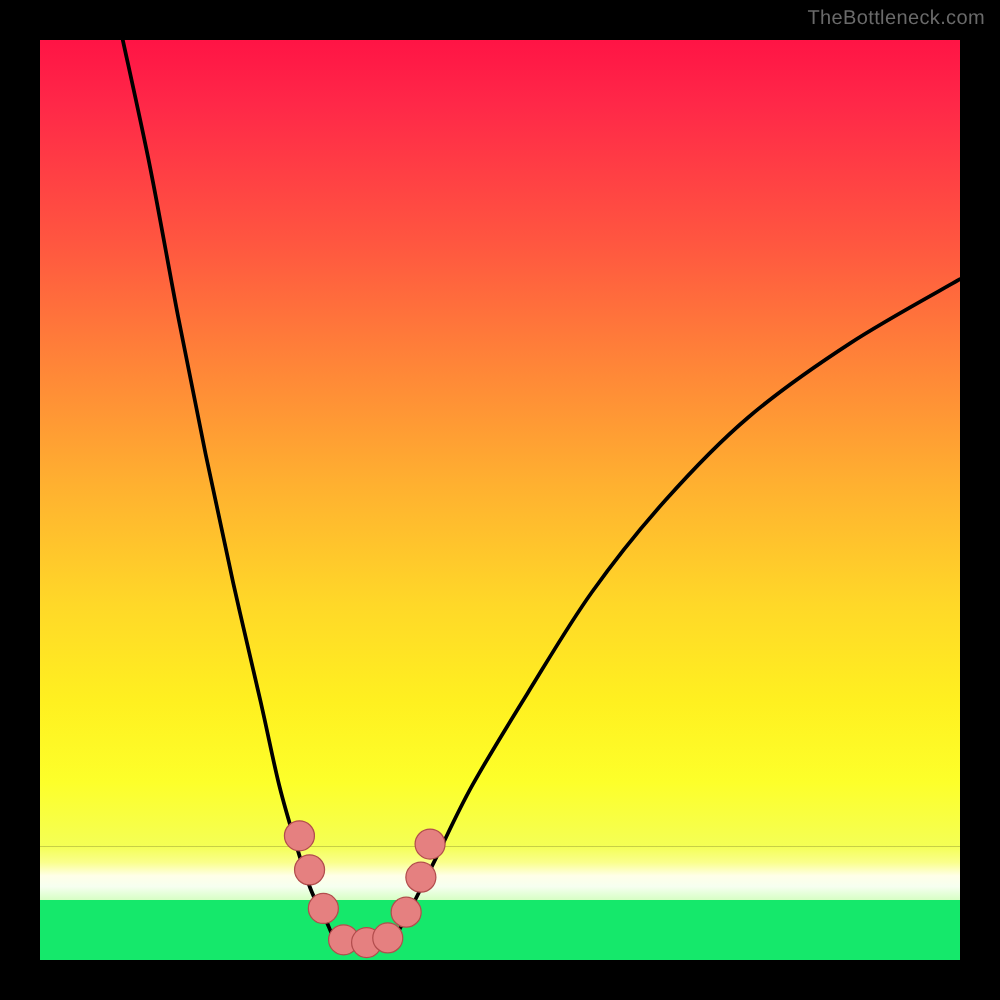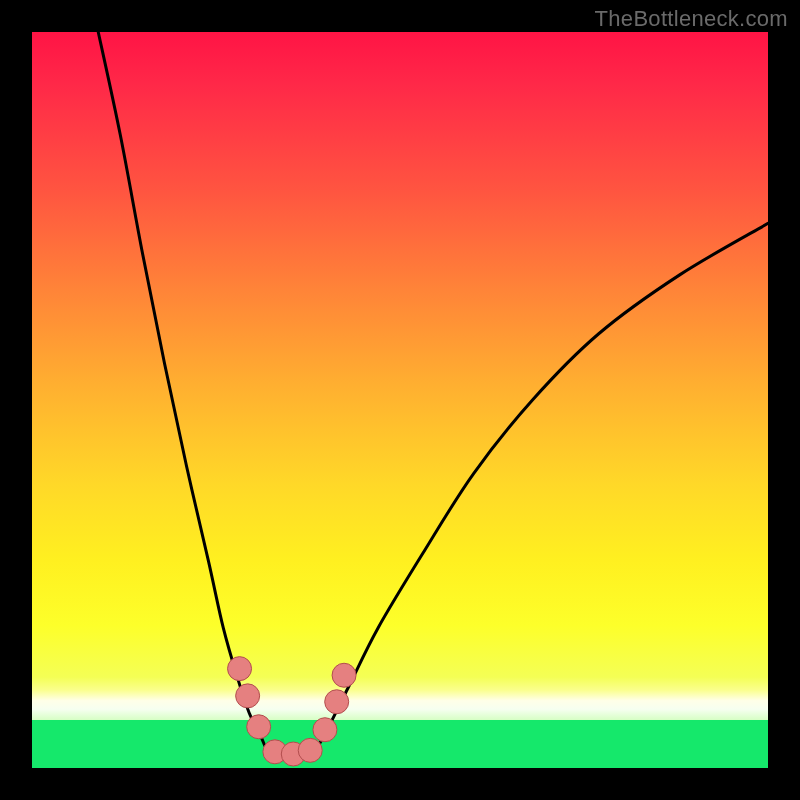--- a/index.html
+++ b/index.html
@@ -76,21 +76,21 @@
     top: 0;
     width: 736px;
     height: 736px;
     overflow: visible;
   }
   .watermark {
     position: absolute;
     top: 6px;
     right: 12px;
     color: #6a6a6a;
-    font-size: 22px;
+    font-size: 16px;
     font-weight: 500;
     letter-spacing: 0.3px;
     user-select: none;
   }
 </style>
 </head>
 <body>
 
 <div class="frame">
   <div class="watermark">TheBottleneck.com</div>

